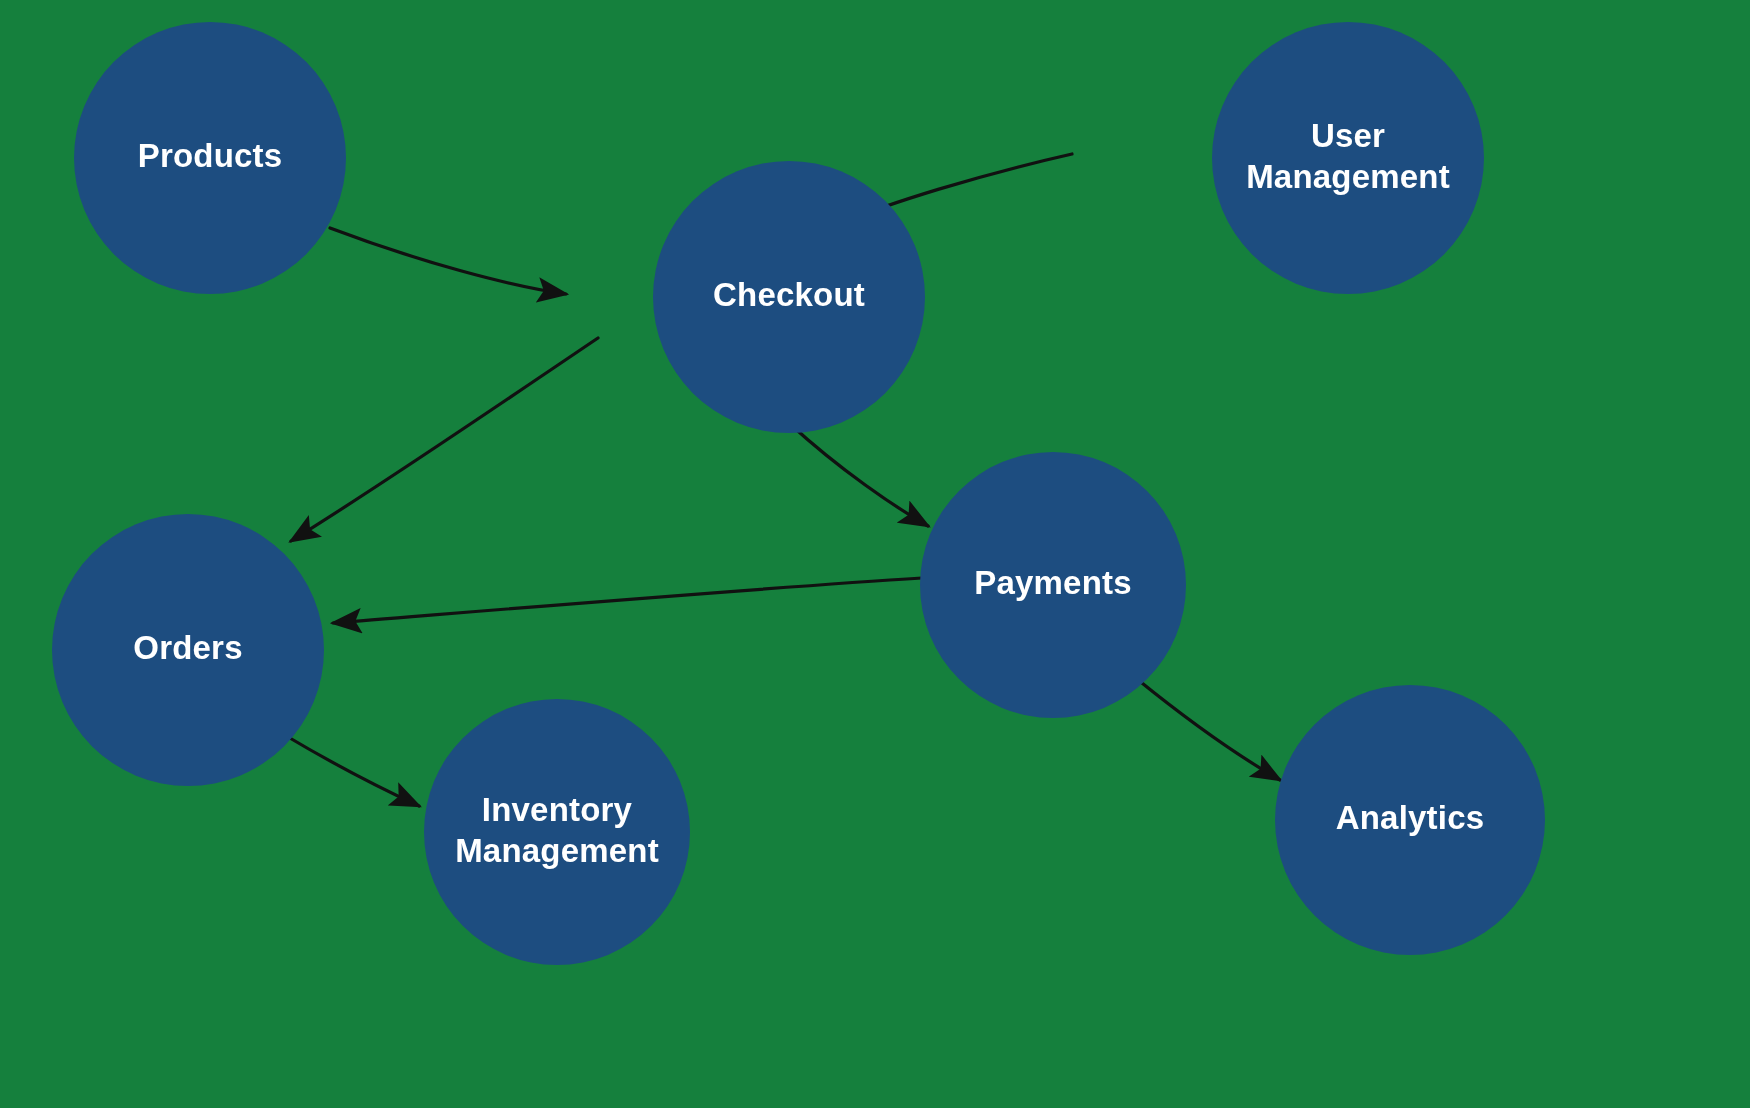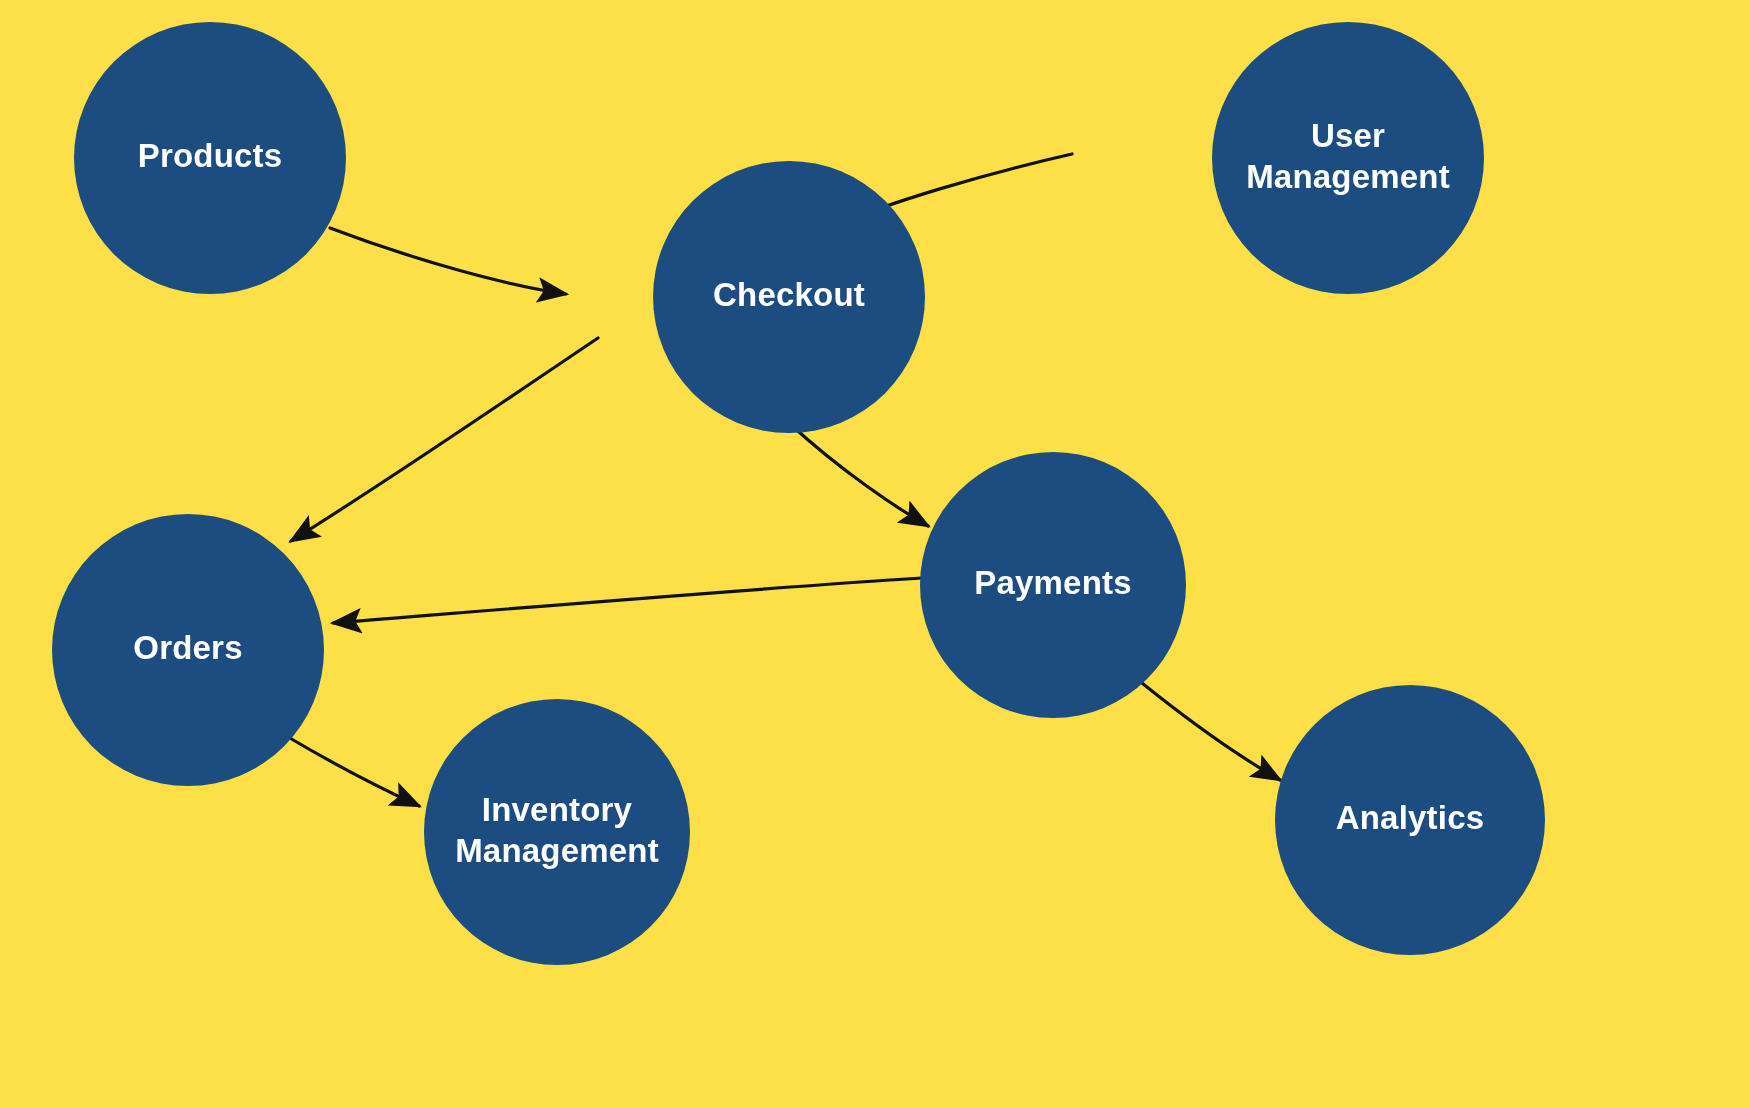--- a/index.html
+++ b/index.html
@@ -8,21 +8,21 @@
     padding: 0;
     background: #ffffff;
   }
   body {
     font-family: "Liberation Sans", sans-serif;
   }
   #canvas {
     position: relative;
     width: 1750px;
     height: 1108px;
-    background: #fde047;
+    background: #15803d;
     overflow: hidden;
   }
   #graph-svg {
     position: absolute;
     top: 0;
     left: 0;
     width: 1750px;
     height: 1108px;
     display: block;
   }

